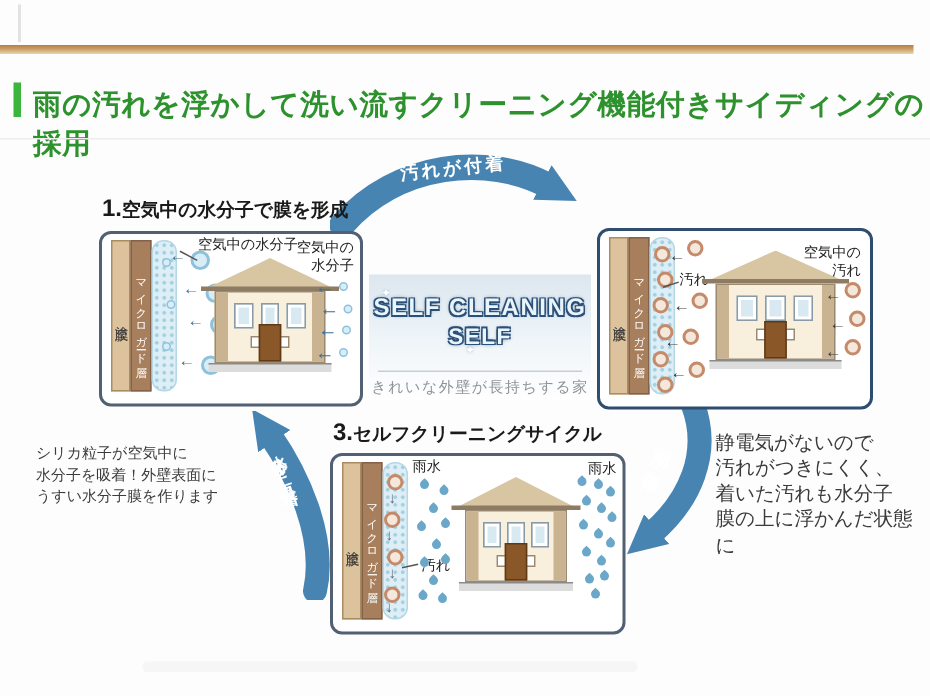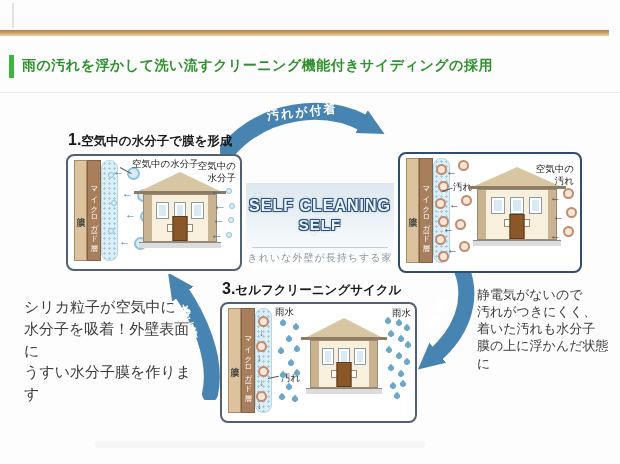--- a/index.html
+++ b/index.html
@@ -6,21 +6,21 @@
   #canvas{position:relative;width:620px;height:464px;background:#fdfdfd;overflow:hidden;
           font-family:"Liberation Sans","DejaVu Sans",sans-serif;color:#222;}
   .abs{position:absolute;}
 
   
   .page-title{position:absolute;left:18px;top:5px;font-size:17px;font-weight:bold;color:#151515;letter-spacing:1px;}
   .title-tick{position:absolute;left:12px;top:3px;width:2px;height:25px;background:#e2e2e2;}
   .tan-rule{position:absolute;left:0;top:30px;width:609px;height:6px;
             background:linear-gradient(180deg,#b3823f 0%,#c79a61 40%,#e9d5ae 100%);}
   .green-bar{position:absolute;left:9px;top:55px;width:5px;height:23px;background:#3bb53b;}
-  .subheading{position:absolute;left:22px;top:57px;font-size:14px;font-weight:bold;color:#2d922d;letter-spacing:0.5px;}
+  .subheading{position:absolute;left:22px;top:57px;font-size:19px;font-weight:bold;color:#2d922d;letter-spacing:0.5px;}
   .faint-divider{position:absolute;left:0;top:92px;width:620px;height:1px;background:#ededed;}
   .ghost-bar{position:absolute;left:95px;top:441px;width:330px;height:7px;background:#f6f6f6;border-radius:3px;}
 
   
   .panel{position:absolute;background:#fff;border:2px solid #526073;border-radius:8px;}
   .panel.navy{border-color:#2f4d6f;}
   .phead{position:absolute;font-weight:bold;color:#1a1a1a;white-space:nowrap;text-align:right;}
   .phead .num{font-size:16px;}
   .phead .ttl{font-size:12.5px;}
 
@@ -69,21 +69,21 @@
   .logo-l2{top:33px;font-size:15px;}
   .logo-div{position:absolute;left:6px;right:6px;top:64px;height:1px;background:#c8cdd2;}
   .logo-cap{position:absolute;left:0;top:68px;width:100%;text-align:center;font-size:10px;color:#8f9499;letter-spacing:1px;}
   .sparkle{position:absolute;color:#fff;text-shadow:0 0 2px #9db8cc;font-size:8px;}
 
   
   .arrow-label{position:absolute;color:#fff;font-weight:bold;font-size:12px;letter-spacing:2px;white-space:nowrap;}
   .arrow-label.vert{writing-mode:vertical-rl;text-orientation:upright;letter-spacing:2px;}
 
   
-  .note{position:absolute;font-size:15px;color:#3b3b3b;line-height:1.45;white-space:pre-line;}
+  .note{position:absolute;font-size:10px;color:#3b3b3b;line-height:1.45;white-space:pre-line;}
   .note.tight{font-size:13px;line-height:1.32;}
 </style>
 </head>
 <body>
 
 <div id="canvas">
 
   <div class="title-tick"></div>
   <div class="tan-rule"></div>
 

